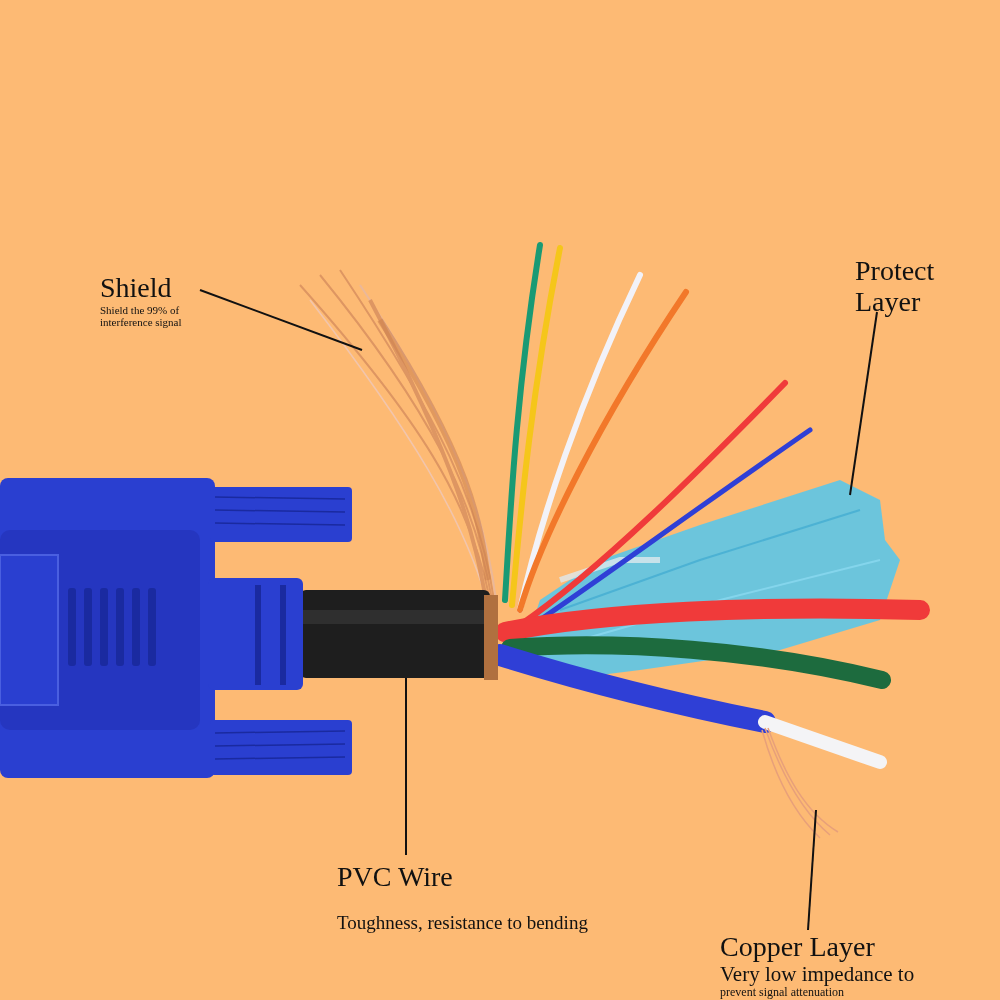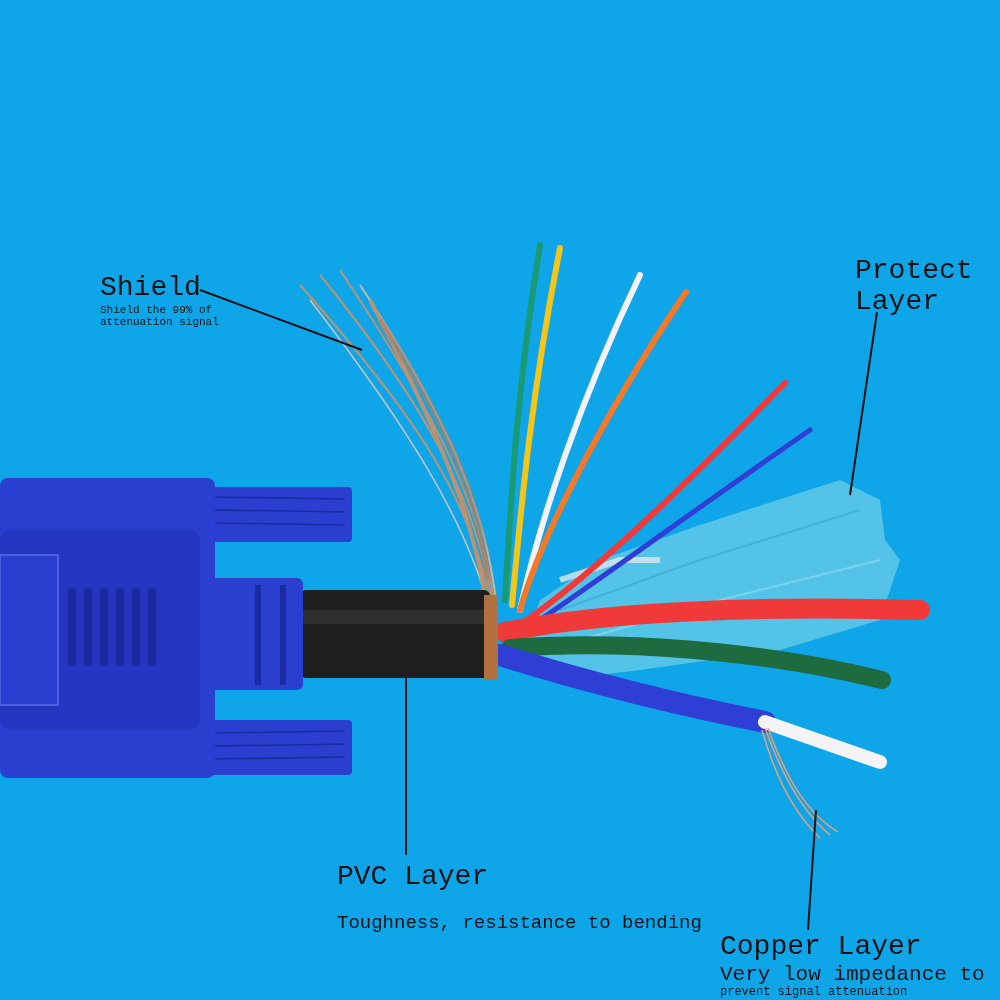--- a/index.html
+++ b/index.html
@@ -1,16 +1,16 @@
 <!DOCTYPE html>
 <html><head>
 <meta charset="utf-8">
 <style>
   html, body { margin:0; padding:0; background:#ffffff; }
-  .canvas { position:relative; width:1000px; height:1000px; overflow:hidden; background:#0ea5e9; font-family:Liberation Mono, monospace; color:#111; }
+  .canvas { position:relative; width:1000px; height:1000px; overflow:hidden; background:#fdba74; font-family:Liberation Serif, serif; color:#111; }
   svg.art { position:absolute; left:0; top:0; }
   .label { position:absolute; line-height:1.1; }
   .title { font-size:28px; }
   .sub { font-size:11px; }
 </style>
 </head>
 <body>
 
 <div class="canvas">
 
@@ -94,29 +94,29 @@
       <line x1="200" y1="290" x2="362" y2="350"></line>
       <line x1="877" y1="312" x2="850" y2="495"></line>
       <line x1="406" y1="678" x2="406" y2="855"></line>
       <line x1="816" y1="810" x2="808" y2="930"></line>
     </g>
   </svg>
 
   <div class="label" style="left:100px; top:273px;">
     <div class="title">Shield</div>
     <div class="sub">Shield the 99% of</div>
-    <div class="sub">attenuation signal</div>
+    <div class="sub">interference signal</div>
   </div>
 
   <div class="label" style="left:807px; top:256px;margin-left:48px;">
     <div class="title">Protect Layer</div>
   </div>
 
   <div class="label" style="left:337px; top:862px;">
-    <div class="title">PVC Layer</div>
+    <div class="title">PVC Wire</div>
     <div class="sub" style="font-size:19px; margin-top:20px;">Toughness, resistance to bending</div>
   </div>
 
   <div class="label" style="left:720px; top:932px;">
     <div class="title">Copper Layer</div>
     <div class="sub" style="font-size:21px;">Very low impedance to</div>
     <div class="sub" style="font-size:12px;">prevent signal attenuation</div>
   </div>
 
 </div>

